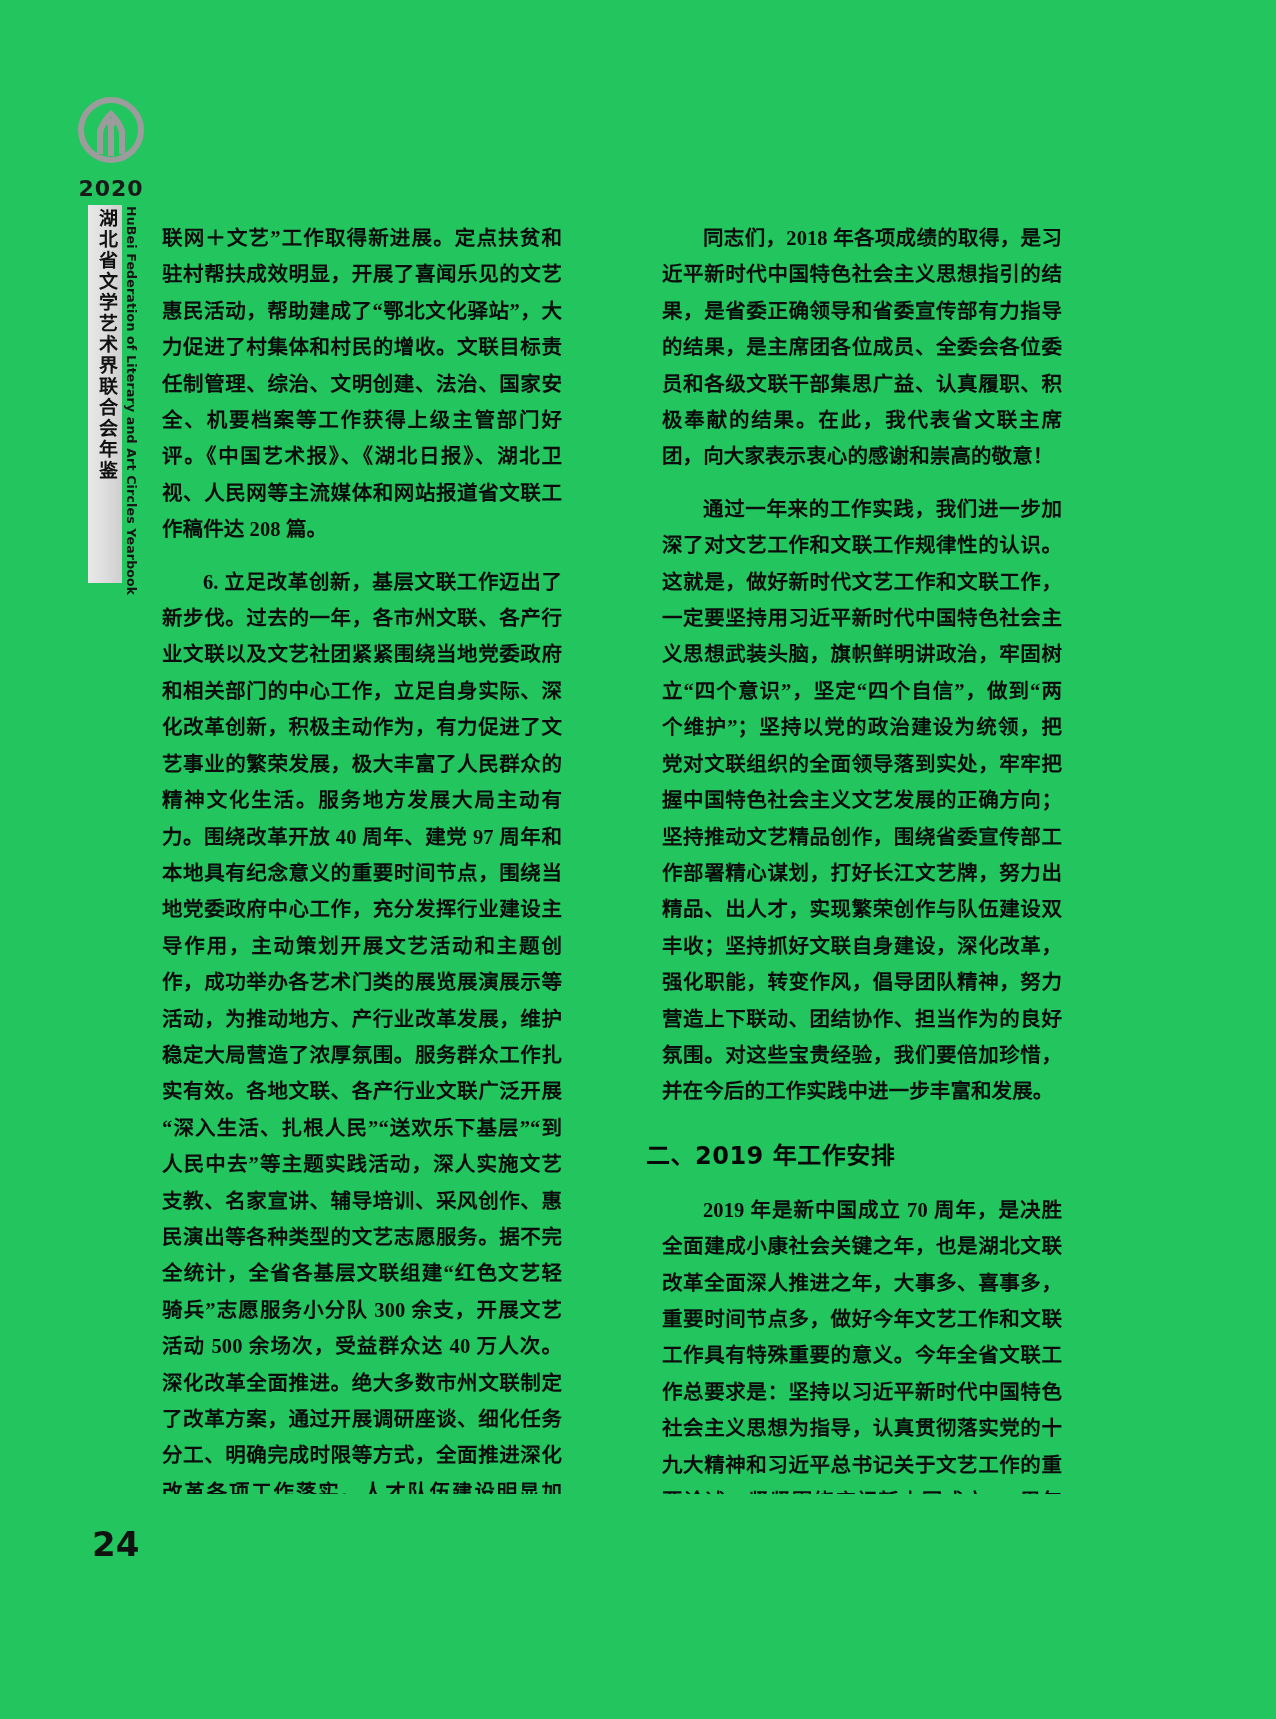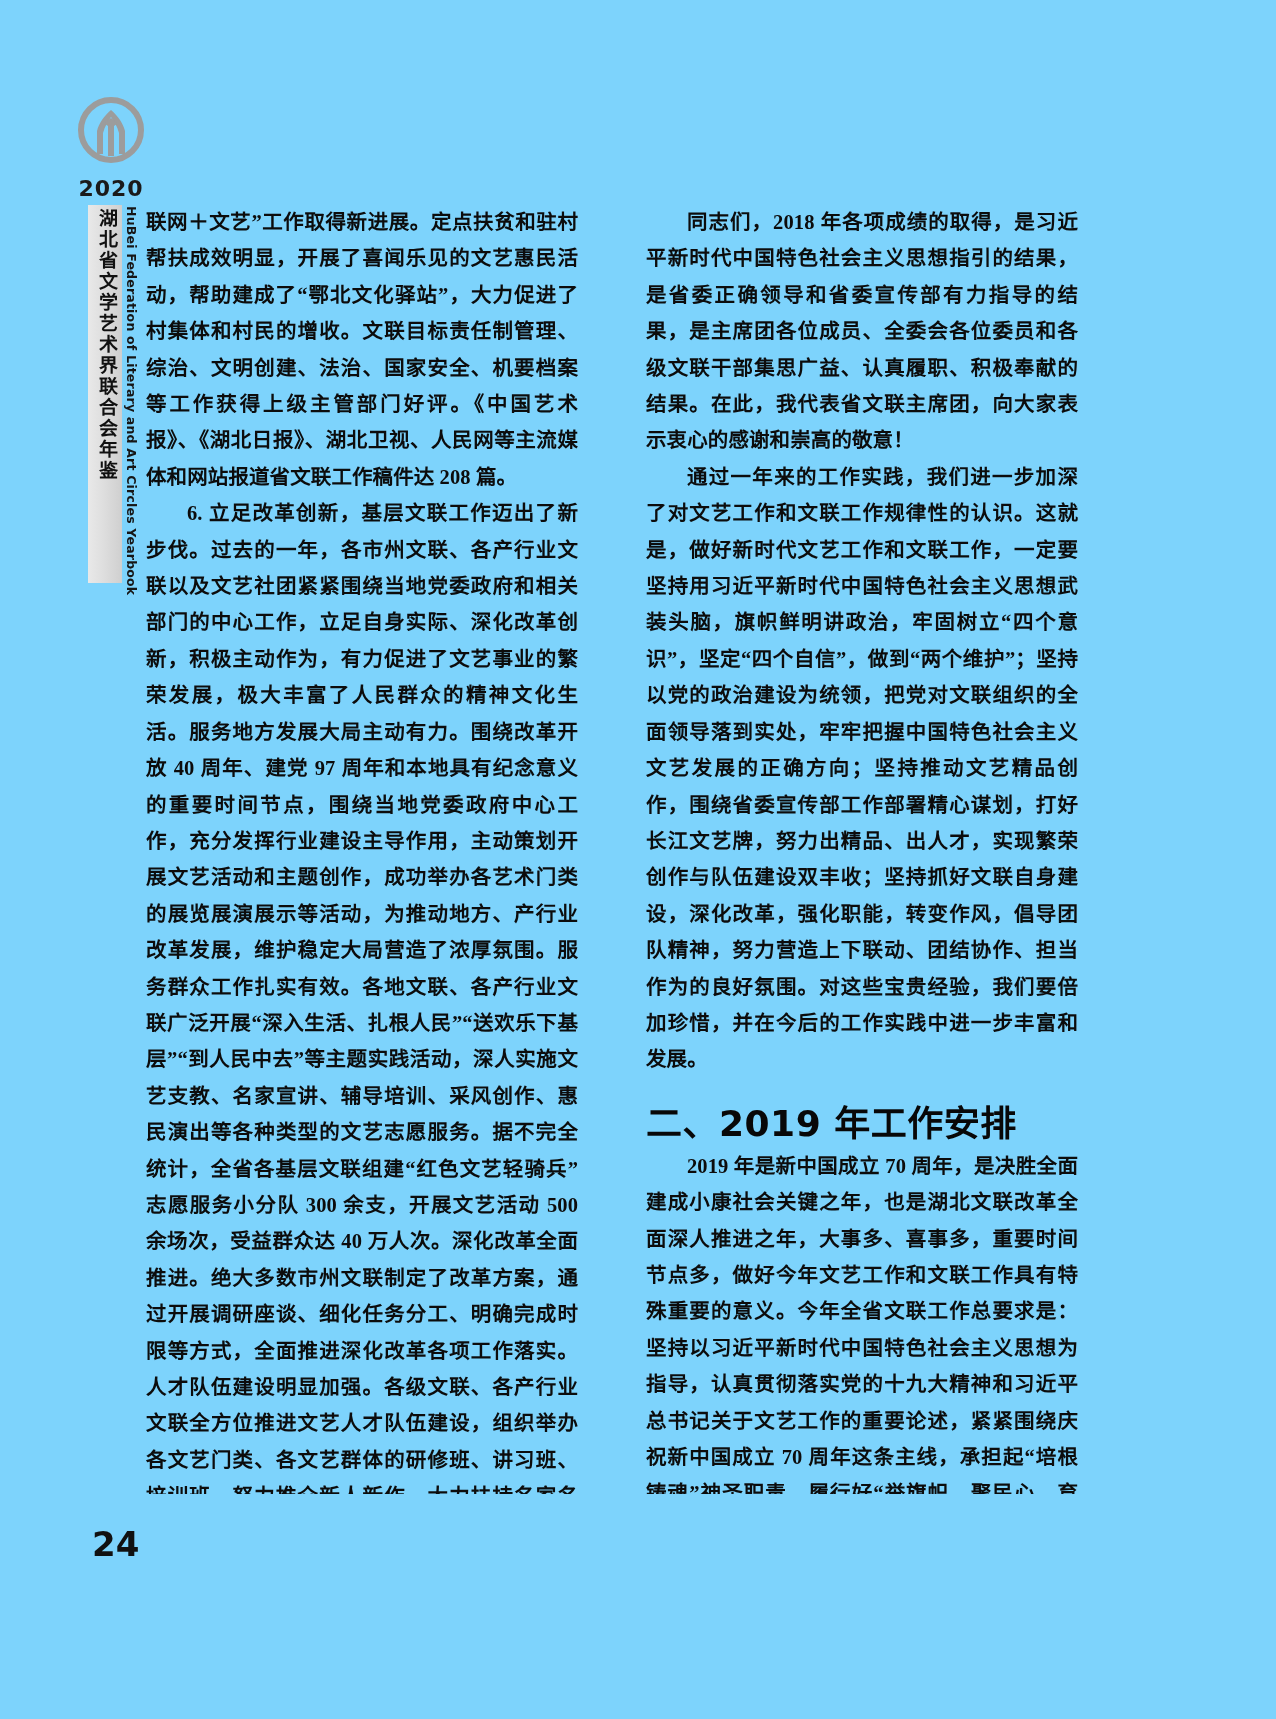--- a/index.html
+++ b/index.html
@@ -7,21 +7,21 @@
     padding: 0;
     background: #ffffff;
   }
   body {
     font-family: "Liberation Serif", "DejaVu Serif", serif;
   }
   .page {
     position: relative;
     width: 1276px;
     height: 1719px;
-    background: #7dd3fc;
+    background: #22c55e;
     overflow: hidden;
   }
 
   
   .masthead {
     position: absolute;
     left: 66px;
     top: 96px;
     width: 90px;
     text-align: center;
@@ -99,41 +99,41 @@
     position: absolute;
     top: 0;
     width: 432px;
     height: 1290px;
     overflow: hidden;
   }
   .col-left  { left: 0px; }
   .col-right { left: 500px; }
 
   p.body {
-    margin: 0;
+    margin: 16px;
     font-family: "Liberation Serif", "DejaVu Serif", serif;
     font-weight: bold;
     font-size: 20.5px;
     line-height: 36.4px;
     color: #0c0c0c;
     text-align: justify;
     text-justify: inter-ideograph;
     letter-spacing: 0.1px;
   }
   p.indent { text-indent: 2em; }
 
   .runhead {
     font-weight: bold;
   }
 
   h2.section {
     margin: 26px 0 4px 0;
     font-family: "DejaVu Sans", sans-serif;
     font-weight: bold;
-    font-size: 36px;
+    font-size: 24px;
     line-height: 40px;
     color: #080808;
     letter-spacing: 0.5px;
   }
 </style>
 </head>
 <body>
 
 <div class="page">
 

